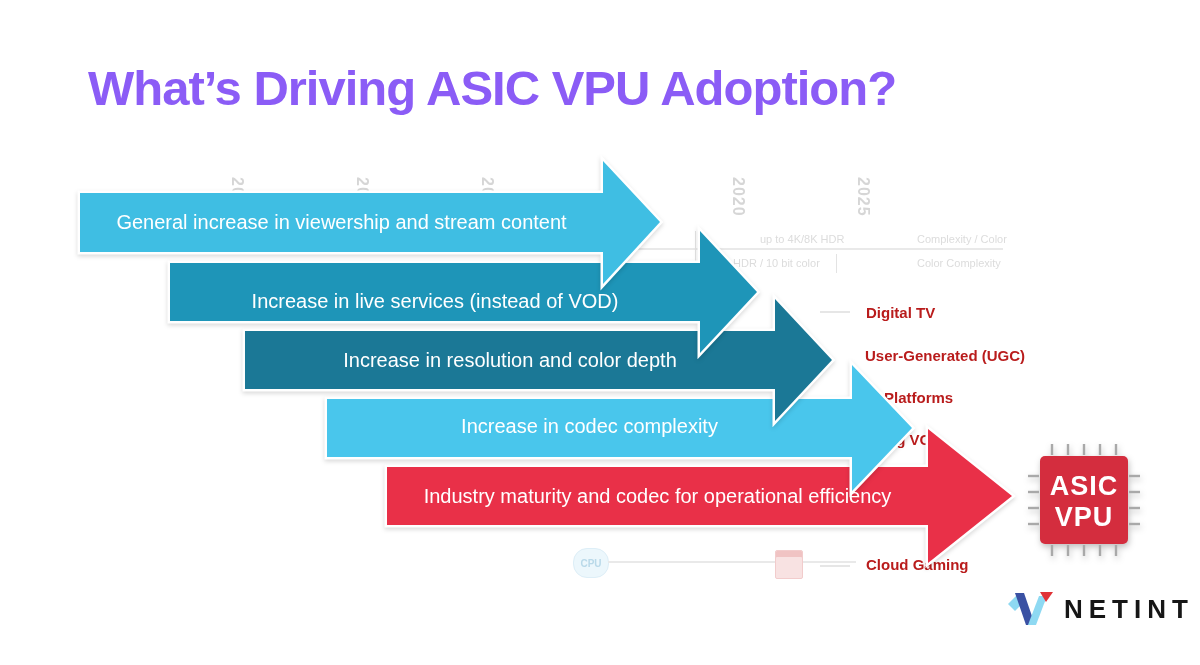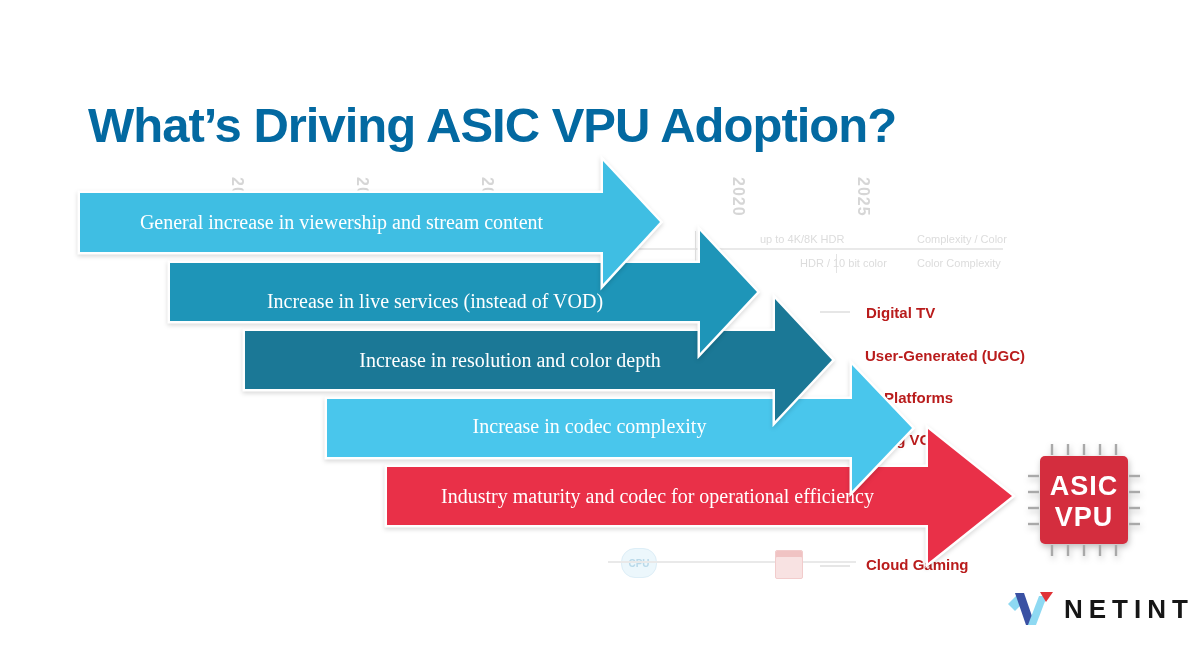--- a/index.html
+++ b/index.html
@@ -5,58 +5,57 @@
   html,body{margin:0;padding:0}
   body{
     width:1200px;height:665px;position:relative;overflow:hidden;
     background:#ffffff;font-family:"Liberation Sans",sans-serif;
   }
   .abs{position:absolute}
 
   
   .title{
     left:88px;top:60px;width:1060px;
-    font-size:49px;font-weight:bold;color:#0369a1;letter-spacing:-1px;
+    font-size:49px;font-weight:bold;color:#8b5cf6;letter-spacing:-1px;
     white-space:nowrap;
-    margin-top:37px;
   }
 
   
   .bg-layer{left:0;top:0;width:1200px;height:665px;z-index:1}
   .bg-year{
     position:absolute;top:177px;
     writing-mode:vertical-rl;
     font-size:16px;font-weight:bold;color:#d6d6d6;letter-spacing:1px;
   }
   .bg-hline{position:absolute;background:#e9e9e9;height:2px}
   .bg-vline{position:absolute;background:#e3e3e3;width:1px}
   .bg-small{position:absolute;font-size:11px;color:#dcdcdc;white-space:nowrap}
   .bg-cat{position:absolute;font-size:15px;font-weight:bold;color:#b91c1c;white-space:nowrap}
   .bg-dash{position:absolute;height:2px;width:30px;background:#e6e6e6}
   .cpu-box{
     position:absolute;left:573px;top:548px;width:34px;height:28px;
     background:#ecf7fc;border:1px solid #ddeef7;border-radius:14px;
     display:flex;align-items:center;justify-content:center;
-    font-size:10px;font-weight:bold;color:#b9d9e9;margin-left:48px;
+    font-size:10px;font-weight:bold;color:#b9d9e9;
   }
   .red-frag{
     position:absolute;left:775px;top:550px;width:26px;height:27px;
     background:#f8e2e2;border:1px solid #f2cccc;border-radius:2px;
     box-shadow:inset 0 6px 0 #f0c3c3;
   }
 
   
   .arrows-svg{left:0;top:0;width:1200px;height:665px;z-index:2}
   .arrows-svg polygon{
     stroke:#ffffff;stroke-width:5;stroke-linejoin:miter;paint-order:stroke;
     filter:drop-shadow(0 2px 2px rgba(0,0,0,0.15));
   }
   .arrow-label{
     position:absolute;z-index:3;display:flex;align-items:center;justify-content:center;
-    color:#ffffff;font-size:20px;white-space:nowrap;font-family:Liberation Serif, serif;
+    color:#ffffff;font-size:20px;white-space:nowrap;
   }
 
   
   .chip-svg{left:1026px;top:442px;width:116px;height:116px;z-index:2;
     filter:drop-shadow(1px 3px 3px rgba(0,0,0,0.25))}
   .chip-svg .pin{stroke:#a9a9a9;stroke-width:2.4}
   .chip-svg text{
     font-family:"Liberation Sans",sans-serif;font-weight:bold;font-size:27px;
     fill:#ffffff;text-anchor:middle;letter-spacing:1px;
   }
@@ -77,21 +76,21 @@
   <span class="bg-year" style="left:603px">2015</span>
   <span class="bg-year" style="left:729px">2020</span>
   <span class="bg-year" style="left:854px">2025</span>
 
   <div class="bg-hline" style="left:600px;top:248px;width:403px"></div>
   <div class="bg-vline" style="left:695px;top:231px;height:30px"></div>
   <div class="bg-vline" style="left:836px;top:254px;height:19px"></div>
 
   <span class="bg-small" style="left:760px;top:233px">up to 4K/8K HDR</span>
   <span class="bg-small" style="left:917px;top:233px">Complexity / Color</span>
-  <span class="bg-small" style="left:800px;top:257px">HDR / 10 bit color</span>
+  <span class="bg-small" style="left:733px;top:257px">HDR / 10 bit color</span>
   <span class="bg-small" style="left:917px;top:257px">Color Complexity</span>
 
   <div class="bg-dash" style="left:820px;top:311px"></div>
   <span class="bg-cat" style="left:866px;top:304px">Digital TV</span>
   <span class="bg-cat" style="left:865px;top:347px">User-Generated (UGC)</span>
   <span class="bg-cat" style="left:884px;top:389px">Platforms</span>
   <span class="bg-cat" style="left:832px;top:431px">Streaming VOD</span>
   <div class="bg-dash" style="left:820px;top:565px"></div>
   <span class="bg-cat" style="left:866px;top:556px">Cloud Gaming</span>
 

